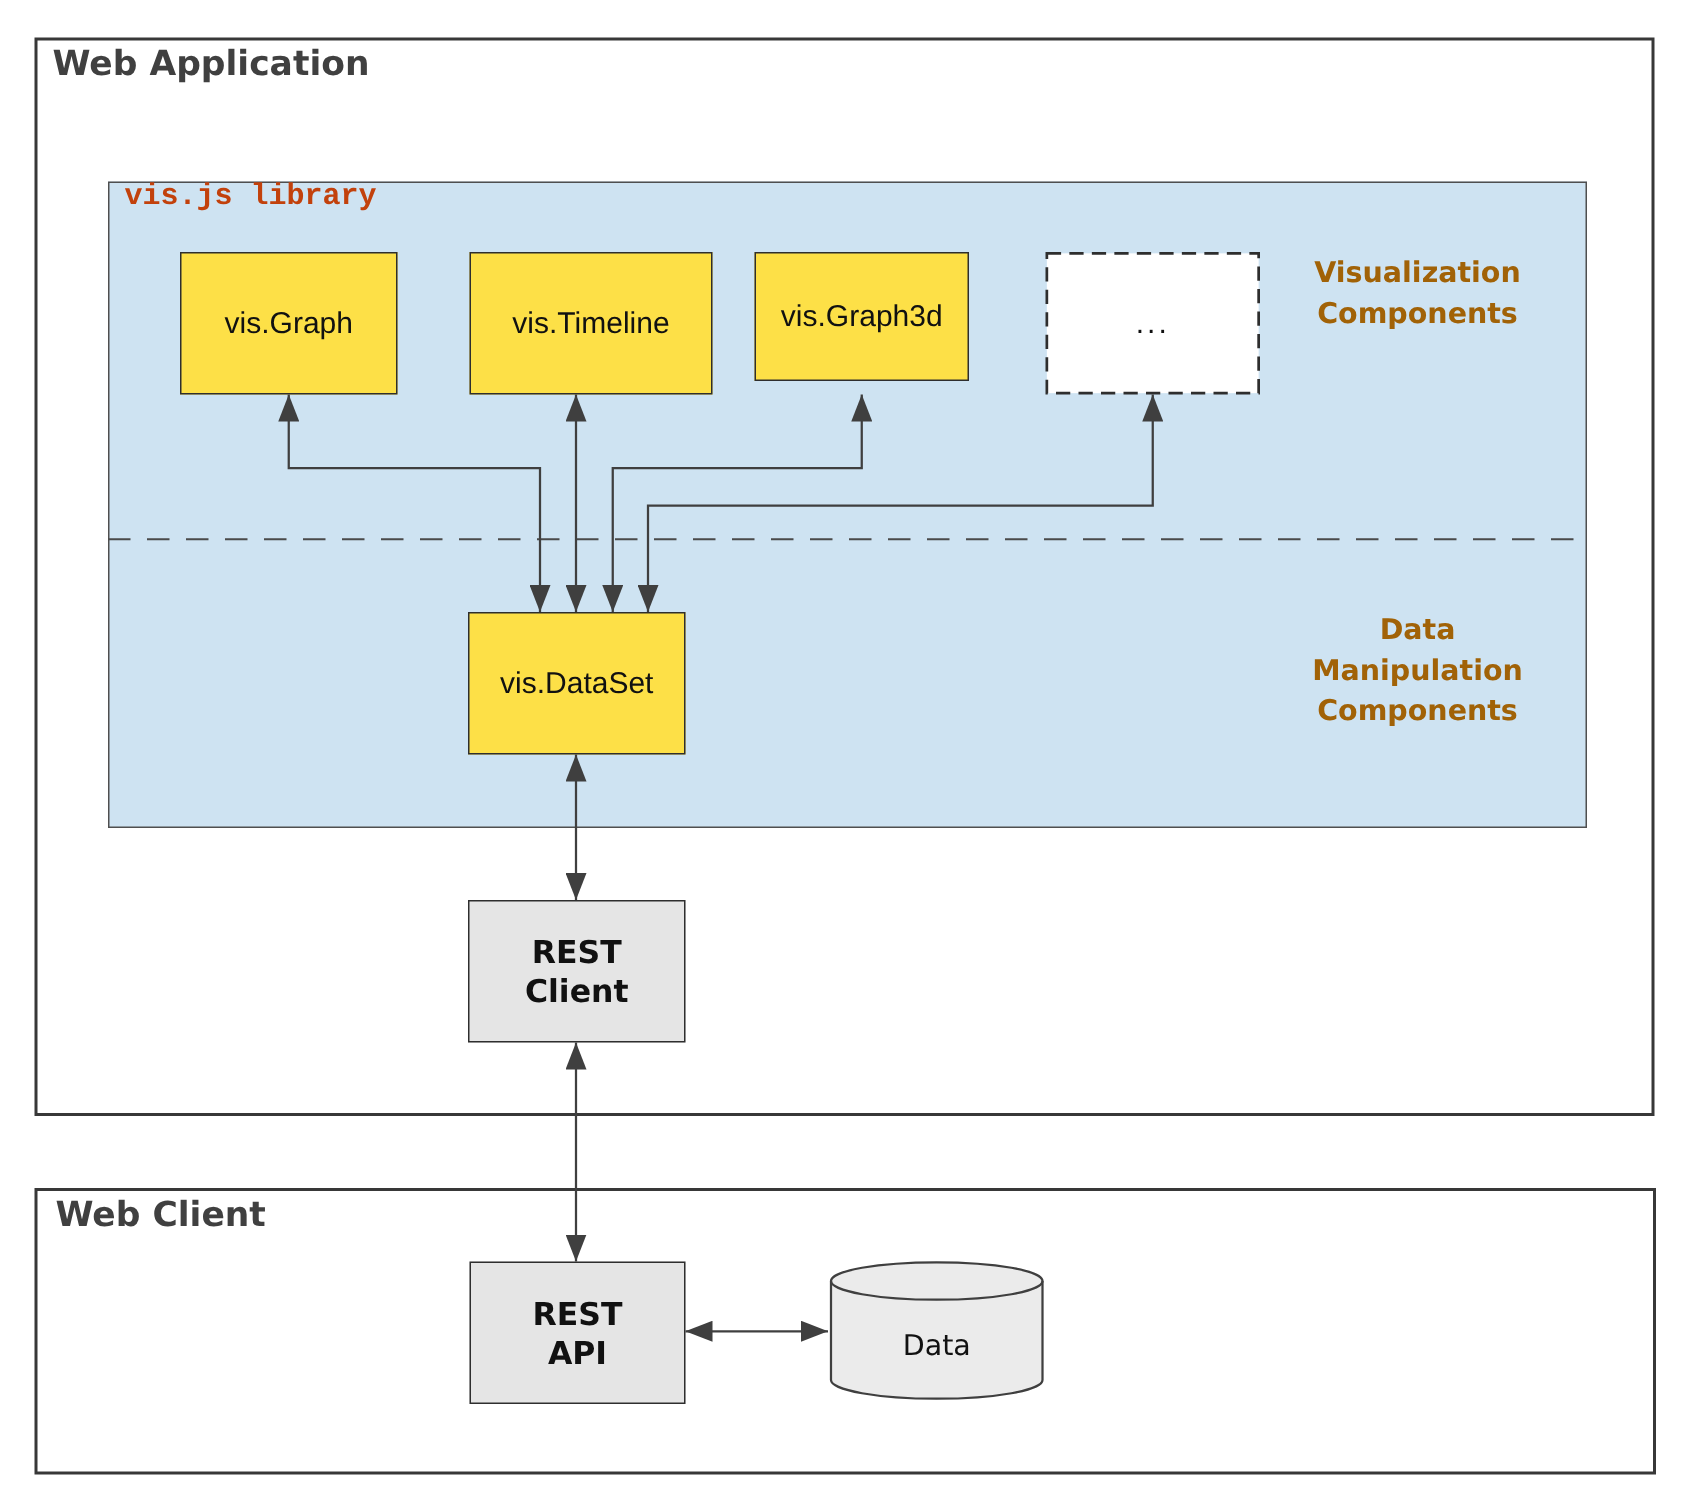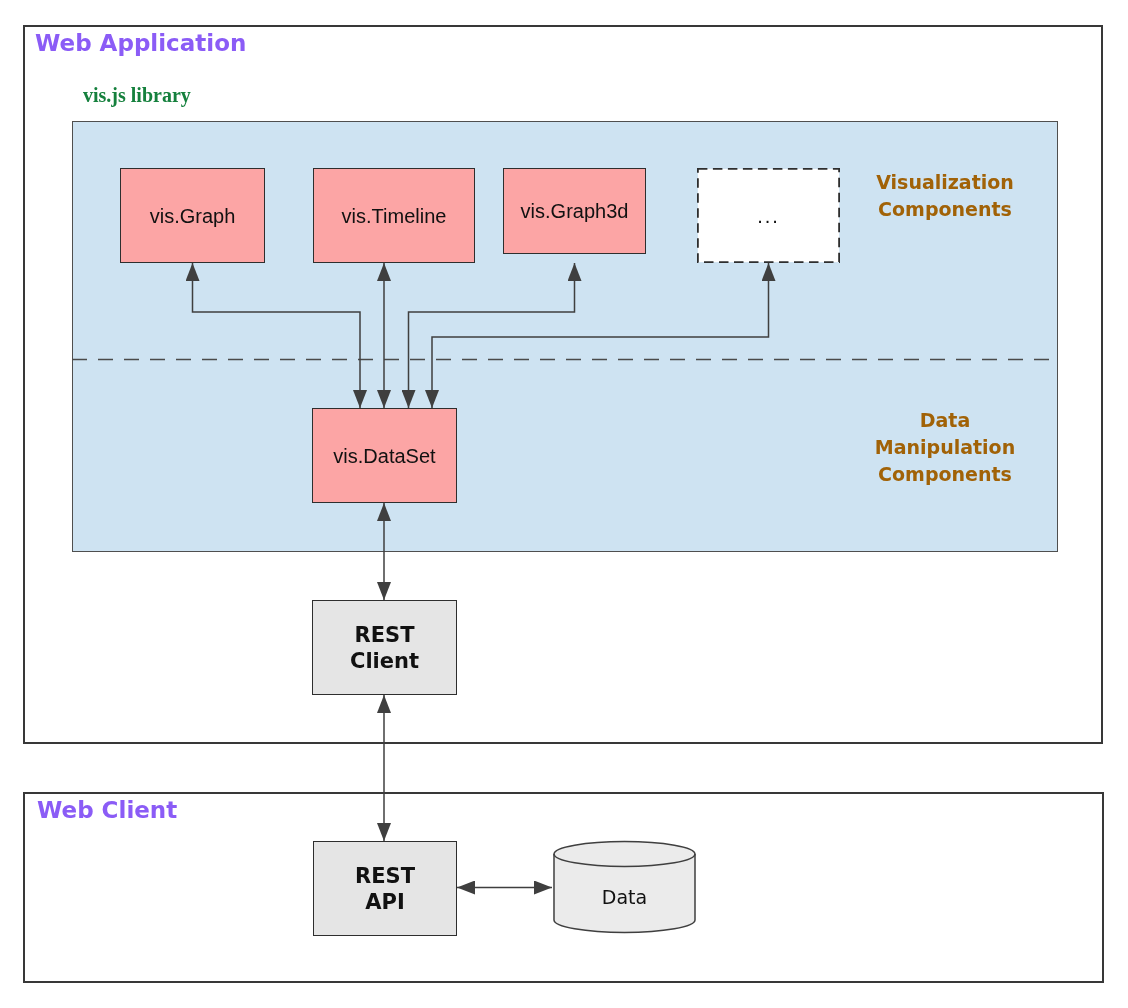--- a/index.html
+++ b/index.html
@@ -3,32 +3,32 @@
 <meta charset="utf-8">
 <style>
   html, body { margin: 0; padding: 0; background: #ffffff; }
   body { width: 1128px; height: 1008px; font-family: "Liberation Sans", sans-serif; }
   .canvas { position: relative; width: 1128px; height: 1008px; background: #ffffff; overflow: hidden; }
   .abs { position: absolute; box-sizing: border-box; }
 
   .frame { border: 2px solid #383838; background: #ffffff; z-index: 1; }
   .frame-title {
     font-family: "DejaVu Sans", sans-serif;
-    font-weight: bold; font-size: 23px; color: #8b5cf6;
+    font-weight: bold; font-size: 23px; color: #404040;
     z-index: 2; white-space: nowrap; text-align: right;
   }
   .lib-title {
-    font-family: Liberation Serif, serif;
-    font-weight: bold; font-size: 20px; color: #15803d;
-    z-index: 2; white-space: nowrap;
+    font-family: Liberation Mono, monospace;
+    font-weight: bold; font-size: 20px; color: #c2410c;
+    z-index: 2; white-space: nowrap; margin-top: 36px;
   }
   .blue-panel { background: #cee3f2; border: 1.5px solid #4f4f4f; z-index: 1; }
 
   .node {
-    border: 1.8px solid #2e2e2e; background: #fca5a5;
+    border: 1.8px solid #2e2e2e; background: #fde047;
     display: flex; align-items: center; justify-content: center;
     font-size: 20px; color: #111111; text-align: center;
     white-space: pre-line; line-height: 26px; z-index: 2;
   }
   .node.gray { background: #e5e5e5; font-family: "DejaVu Sans", sans-serif; font-size: 21px; font-weight: bold; }
   .node.borderless { border: none; background: transparent; z-index: 4; letter-spacing: 2px; }
 
   .section-label {
     font-family: "DejaVu Sans", sans-serif;
     font-weight: bold; font-size: 19px; line-height: 27px;

